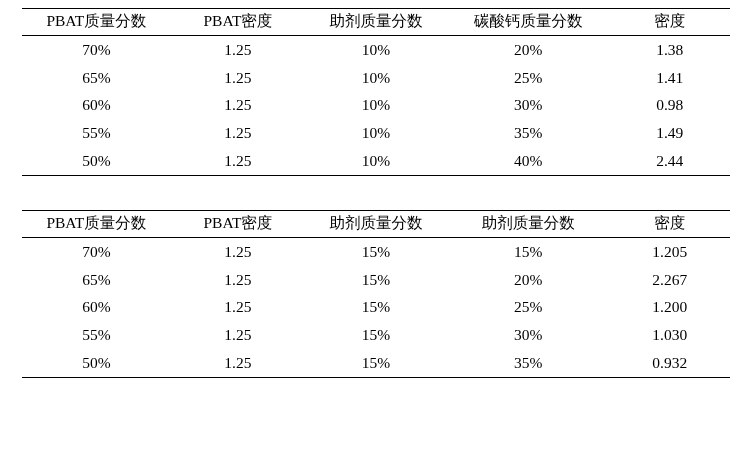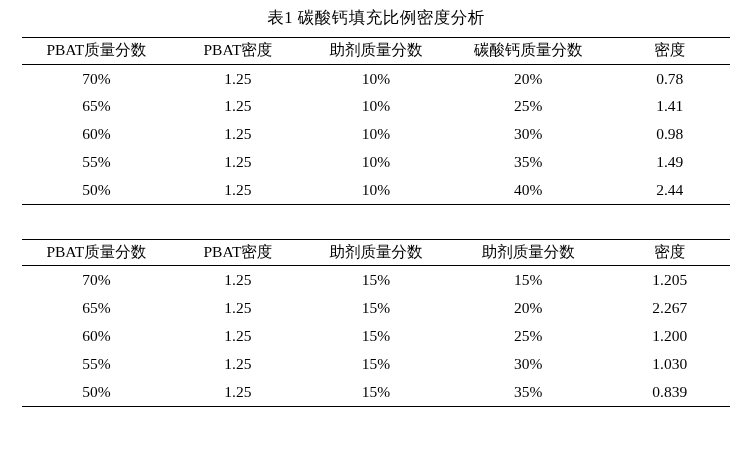--- a/index.html
+++ b/index.html
@@ -75,21 +75,20 @@
   .spacer-bottom {
     height: 6px;
   }
 </style>
 </head>
 <body>
 
 <div class="page">
 
   <div class="table-block first">
-    <div class="tbl-caption">表1 碳酸钙填充比例密度分析</div>
     <table class="data">
       <colgroup>
         <col class="c0">
           <col class="c1">
           <col class="c2">
           <col class="c3">
           <col class="c4">
       </colgroup>
       <thead>
         <tr>
@@ -99,21 +98,21 @@
           <th>碳酸钙质量分数</th>
           <th>密度</th>
         </tr>
       </thead>
       <tbody>
         <tr>
           <td>70%</td>
           <td>1.25</td>
           <td>10%</td>
           <td>20%</td>
-          <td>0.78</td>
+          <td>1.38</td>
         </tr>
         <tr>
           <td>65%</td>
           <td>1.25</td>
           <td>10%</td>
           <td>25%</td>
           <td>1.41</td>
         </tr>
         <tr>
           <td>60%</td>
@@ -185,20 +184,20 @@
           <td>1.25</td>
           <td>15%</td>
           <td>30%</td>
           <td>1.030</td>
         </tr>
         <tr>
           <td>50%</td>
           <td>1.25</td>
           <td>15%</td>
           <td>35%</td>
-          <td>0.839</td>
+          <td>0.932</td>
         </tr>
       </tbody>
     </table>
   </div>
 
   <div class="spacer-bottom"></div>
 </div>
 
 </body></html>

